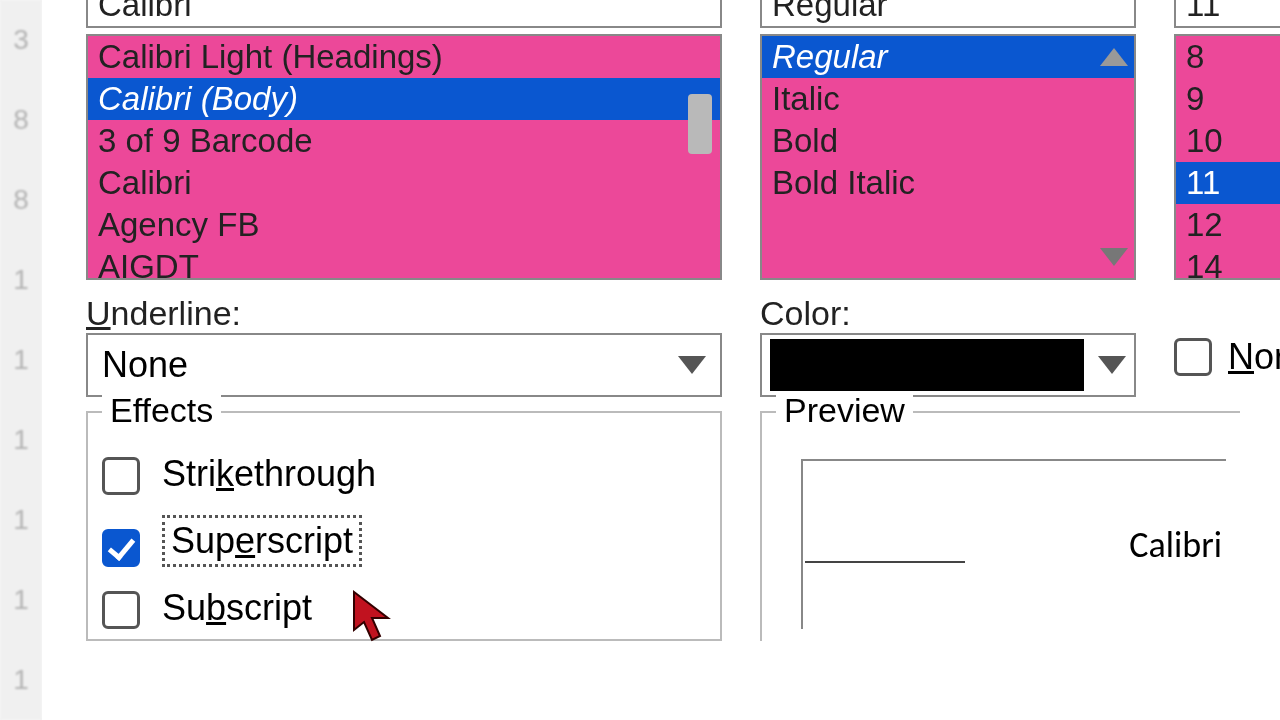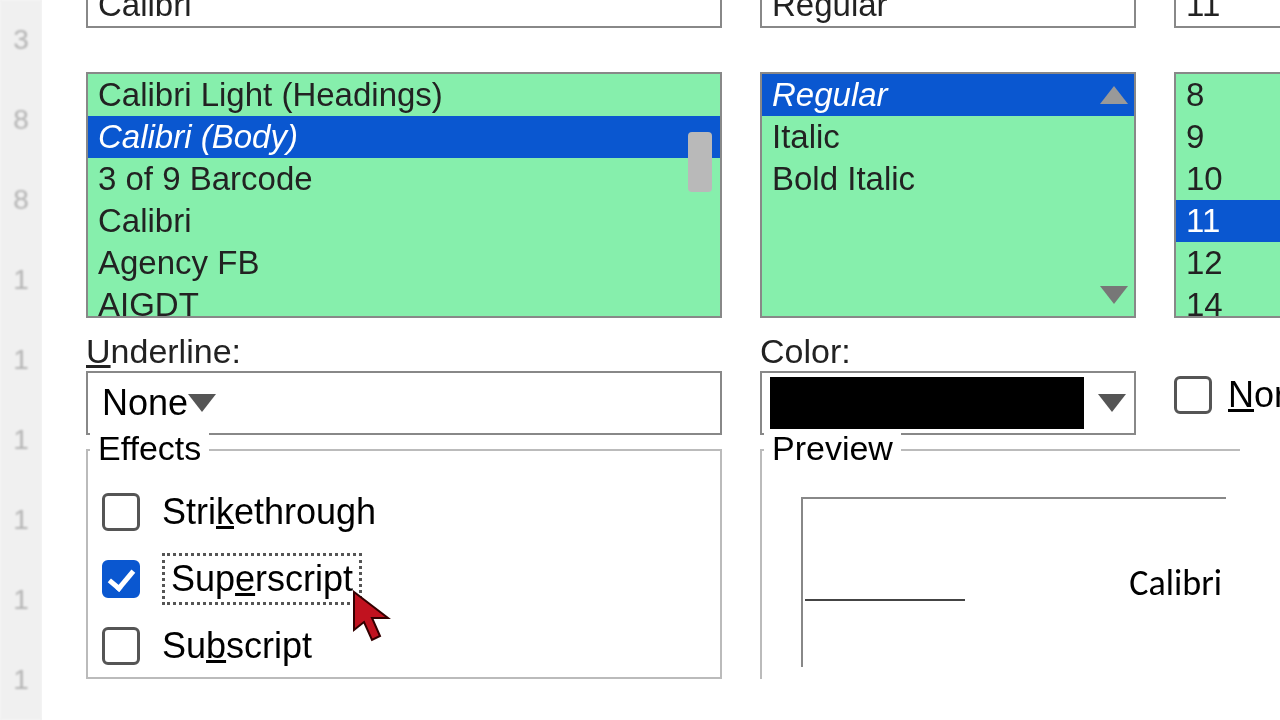--- a/index.html
+++ b/index.html
@@ -52,24 +52,23 @@
   .style-input { width: 376px; height: 48px; }
   .size-input  { width: 110px; height: 48px; }
   .row2 {
     display: flex;
     gap: 38px;
     padding-left: 44px;
     margin-top: 6px;
   }
   .listbox {
     border: 2px solid #888;
-    background: #86efac;
+    background: #ec4899;
     position: relative;
     overflow: hidden;
-    margin-top: 38px;
   }
   .font-list { width: 636px; height: 246px; }
   .style-list { width: 376px; height: 246px; }
   .size-list  { width: 110px; height: 246px; overflow: visible;}
   .list-item {
     font-size: 33px;
     padding: 2px 10px;
     color: #222;
     white-space: nowrap;
     cursor: default;
@@ -110,20 +109,21 @@
     font-size: 34px;
     color: #222;
   }
   .label .ul { text-decoration: underline; }
   .combo {
     border: 2px solid #888;
     width: 636px;
     height: 64px;
     display: flex;
     align-items: center;
+    justify-content: space-between;
     padding: 0 14px;
     font-size: 36px;
   }
   .chev-down {
     width: 0; height: 0;
     border-left: 14px solid transparent;
     border-right: 14px solid transparent;
     border-top: 18px solid #555;
   }
   .color-combo {
@@ -172,30 +172,30 @@
     padding-left: 44px;
     margin-top: 14px;
   }
   .groupbox {
     border: 2px solid #bbb;
     position: relative;
     padding: 30px 14px 14px 14px;
   }
   .groupbox .title {
     position: absolute;
-    top: -22px; left: 2px;
+    top: -22px; left: 14px;
     background: #fff;
     padding: 0 8px;
     font-size: 34px;
   }
   .effects-box { width: 636px; height: 230px; }
   .preview-box { width: 480px; height: 230px; border-left: 2px solid #bbb; border-top: 2px solid #bbb; border-right: none; border-bottom: none; padding-left: 21px;}
   .effect-row {
     display: flex;
-    align-items: center;
+    align-items: flex-end;
     gap: 22px;
     font-size: 36px;
     margin: 10px 0 20px 0;
   }
   .focus-dots {
     border: 3px dotted #555;
     padding: 2px 6px;
   }
   .preview-inner {
     border: 2px solid #888;
@@ -257,20 +257,21 @@
       <div class="list-item selected" style="font-style:italic">Calibri (Body)</div>
       <div class="list-item">3 of 9 Barcode</div>
       <div class="list-item">Calibri</div>
       <div class="list-item">Agency FB</div>
       <div class="list-item">AIGDT</div>
       <div class="scrollbar"></div>
     </div>
     <div class="listbox style-list">
       <div class="list-item selected">Regular</div>
       <div class="list-item">Italic</div>
+      <div class="list-item">Bold</div>
       <div class="list-item">Bold Italic</div>
       <div class="scroll-up"></div>
       <div class="scroll-down"></div>
     </div>
     <div class="listbox size-list">
       <div class="list-item">8</div>
       <div class="list-item">9</div>
       <div class="list-item">10</div>
       <div class="list-item selected" style="font-style:normal">11</div>
       <div class="list-item">12</div>

